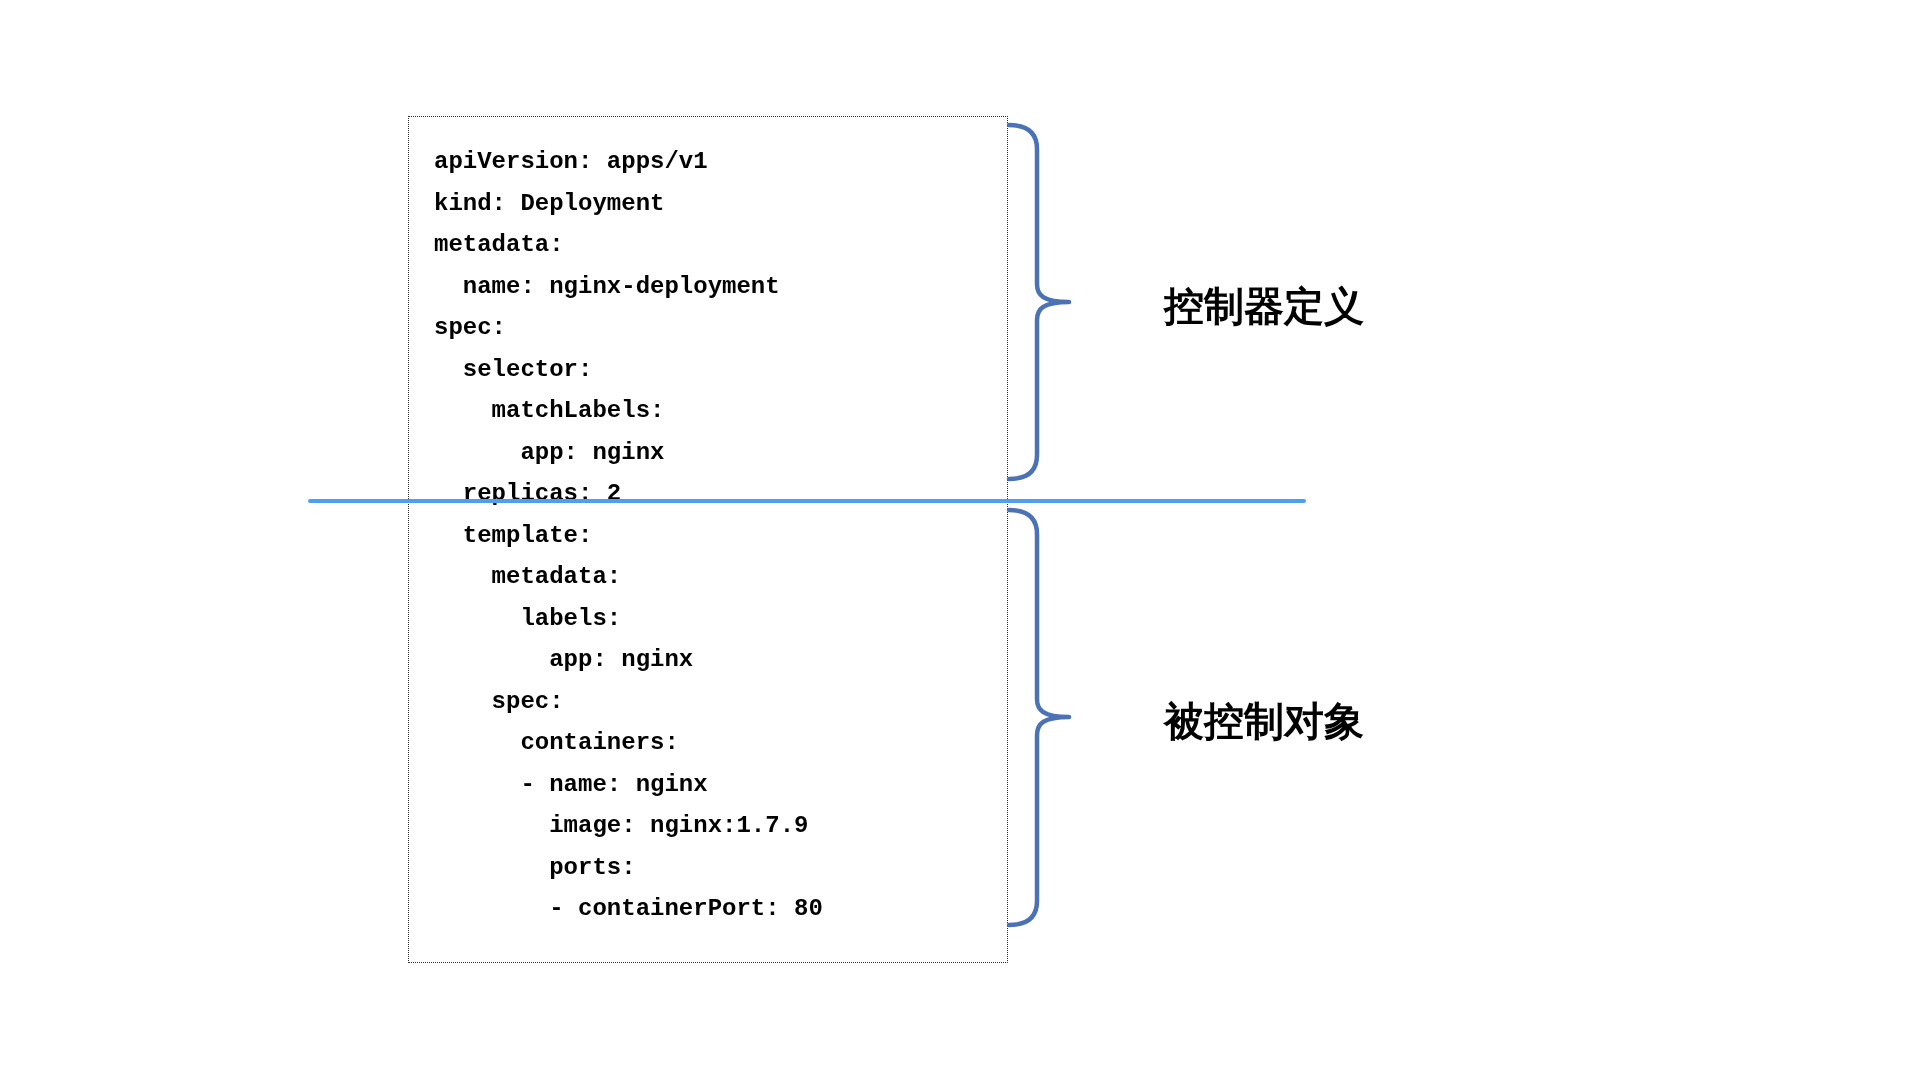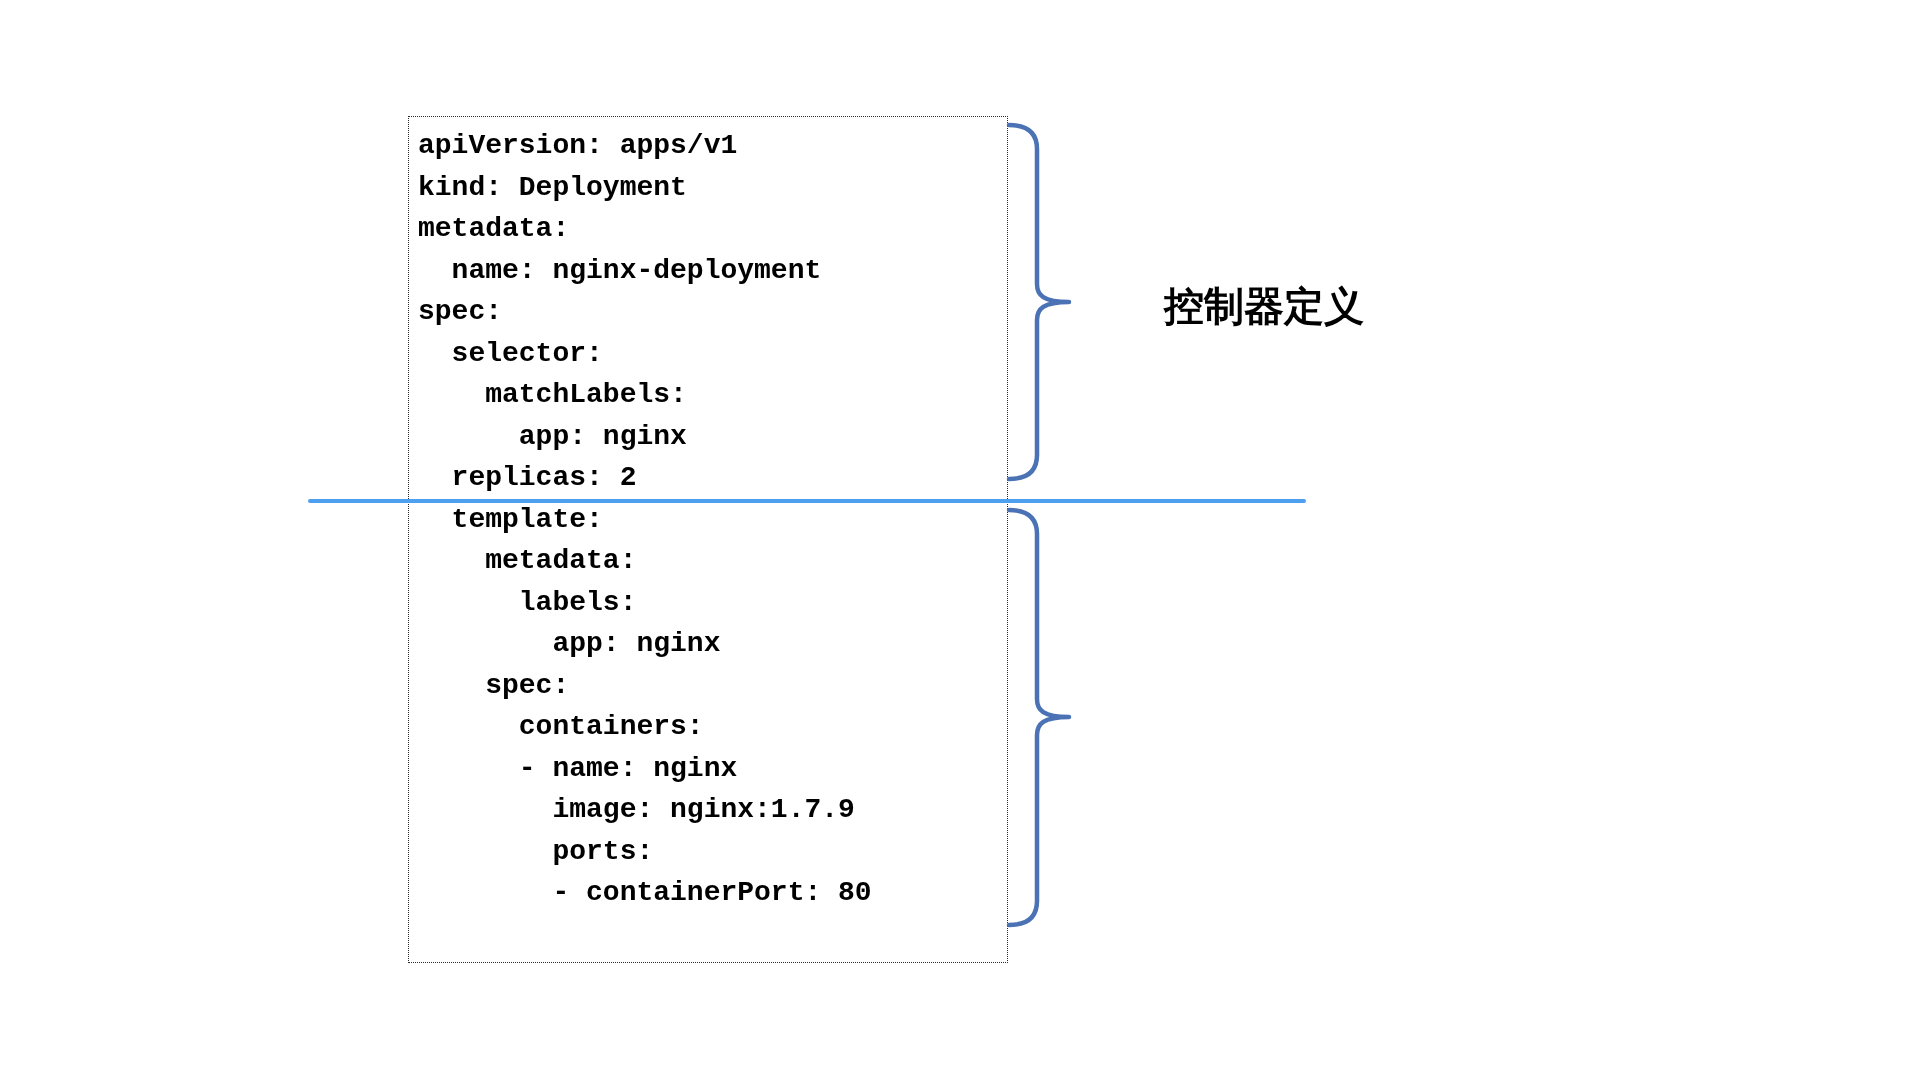--- a/index.html
+++ b/index.html
@@ -22,25 +22,25 @@
     background:var(--background);
   }
   .yaml-box{
     position:absolute;
     left:408px;top:116px;width:600px;height:847px;
     border:1px dotted var(--box_border);
     background:var(--background);
     z-index:1;
   }
   .yaml-code{
-    margin:0;
+    margin:16px;
     padding:8px 0 0 9px;
     font-family:"Liberation Mono","DejaVu Sans Mono",monospace;
     font-weight:bold;
-    font-size:28px;
+    font-size:24px;
     line-height:41.5px;
     color:var(--text);
     white-space:pre;
   }
   .divider-line{
     position:absolute;
     left:308px;top:499px;width:998px;height:4px;
     background:var(--divider);
     border-radius:2px;
     z-index:3;
@@ -108,14 +108,15 @@
   </div>
 
   <div class="brace brace-bottom">
     <svg viewBox="0 0 68 421" xmlns="http://www.w3.org/2000/svg">
       <path d="M3,3 C19,3 31,9 31,27 L31,192 C31,203 37,210 63,210 C37,210 31,217 31,228 L31,394 C31,412 19,418 3,418"></path>
     </svg>
   </div>
 
   <div class="zone-label label-controller">控制器定义</div>
 
+  <div class="zone-label label-controlled">被控制对象</div>
 
 </div>
 
 </body></html>

